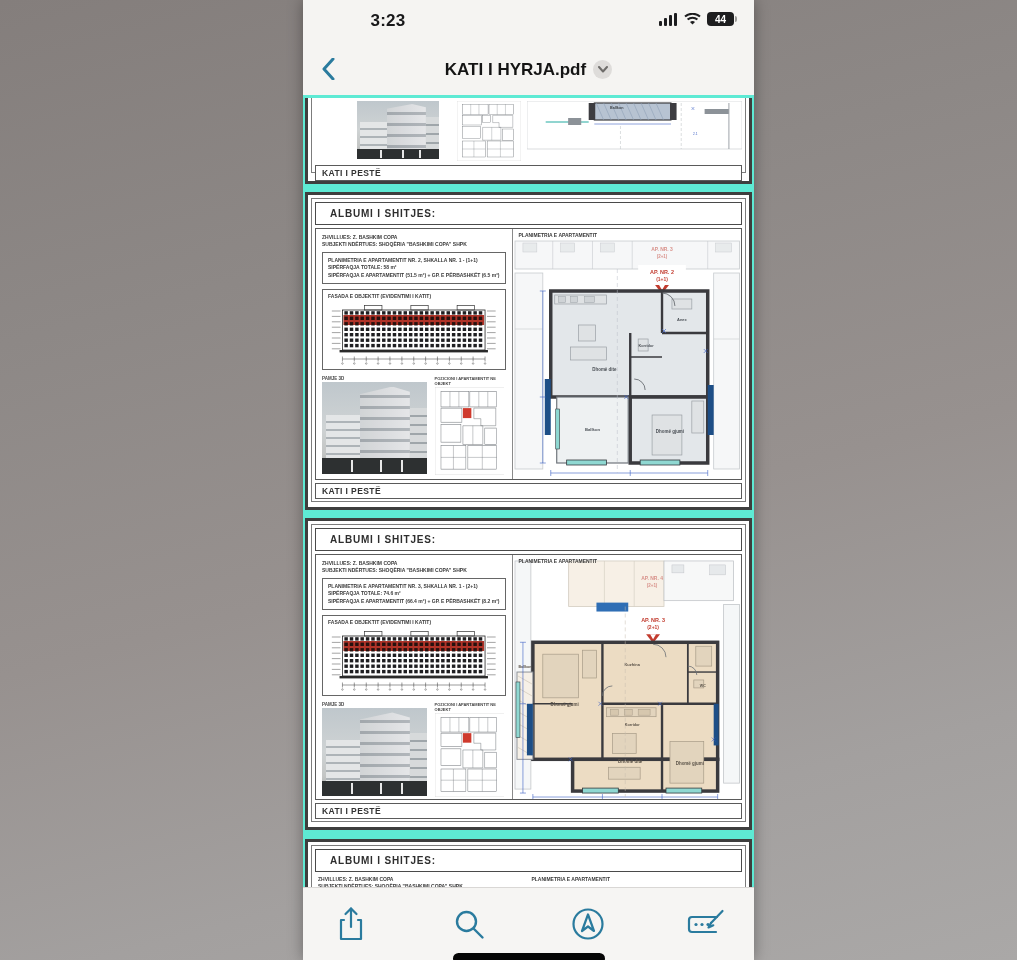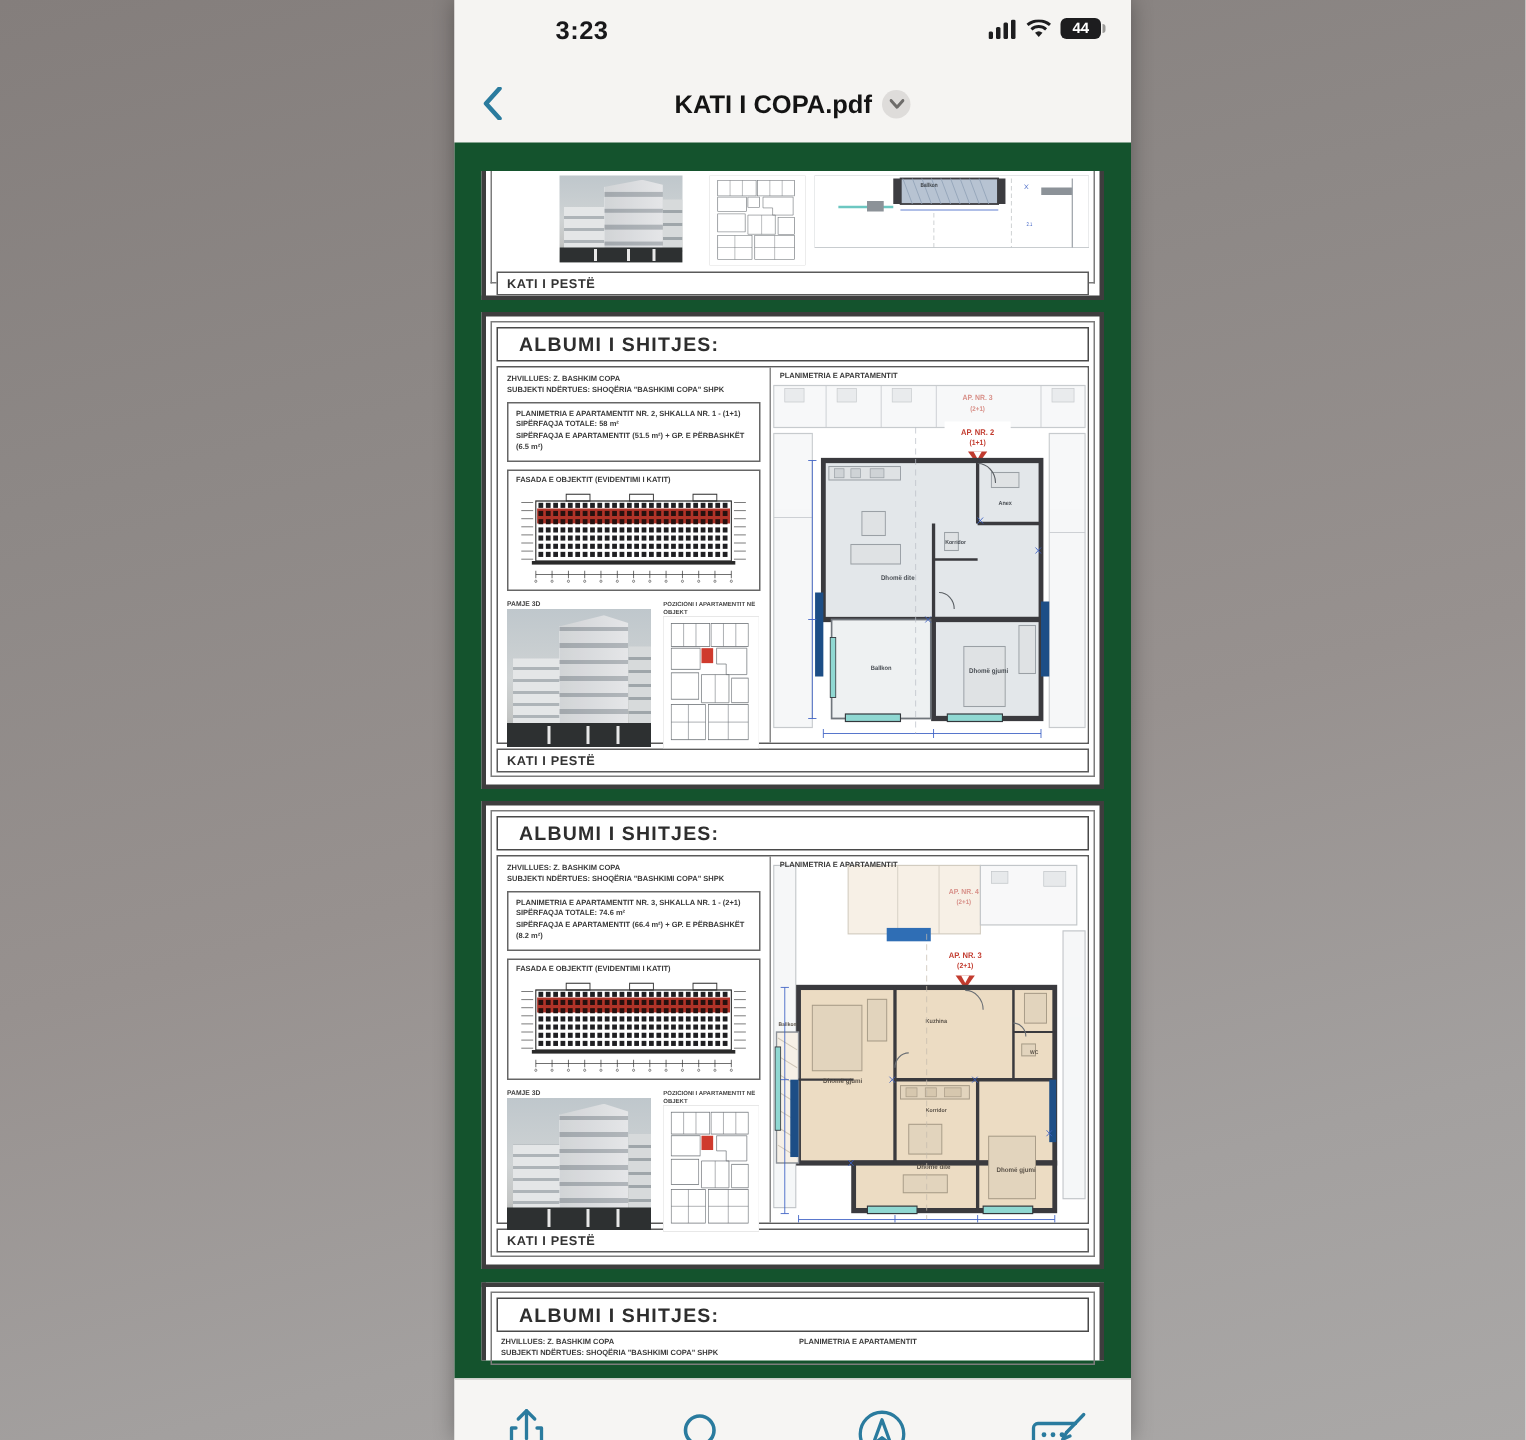--- a/index.html
+++ b/index.html
@@ -17,28 +17,28 @@
   .battery{position:relative;width:27px;height:14px;background:#1d1d1f;border-radius:4px;
            color:#fff;font-size:10px;font-weight:700;display:flex;align-items:center;justify-content:center;}
   .battery .nub{position:absolute;right:-3px;top:4px;width:2px;height:6px;background:#9b9a98;border-radius:0 2px 2px 0;}
   
   .nav-bar{position:relative;height:51px;background:#f5f4f2;display:flex;align-items:center;justify-content:center;}
   .back-btn{position:absolute;left:8px;top:7px;width:34px;height:36px;display:flex;align-items:center;justify-content:center;cursor:pointer;}
   .nav-title-wrap{display:flex;align-items:center;gap:7px;}
   .nav-title{font-size:17px;font-weight:700;color:#141414;}
   .title-chevron{width:19px;height:19px;border-radius:50%;background:#dedcda;display:flex;align-items:center;justify-content:center;}
   
-  .pdf-area{position:relative;height:792px;background:#14532d;overflow:hidden;padding:16px;}
+  .pdf-area{position:relative;height:792px;background:#5eead4;overflow:hidden;padding:0;}
   .page{position:relative;margin:0 2px;background:#ffffff;border:3px solid #3e3e3e;box-sizing:border-box;}
   .page-inner{margin:3px;border:1px solid #7c7c7c;padding:3px;box-sizing:border-box;height:calc(100% - 8px);}
   .page.partial-top{border-top:none;}
   .page.partial-bottom{border-bottom:none;}
   .page-gap{height:8px;}
   .albumi-header{border:1.5px solid #4a4a4a;height:23px;display:flex;align-items:center;padding-left:14px;
-                 font-size:13px;font-weight:700;color:#2e2e2e;letter-spacing:.8px;box-sizing:border-box;background:#fff;}
+                 font-size:10px;font-weight:700;color:#2e2e2e;letter-spacing:.8px;box-sizing:border-box;background:#fff;}
   .content-box{border:1px solid #5a5a5a;margin-top:3px;display:flex;box-sizing:border-box;background:#fff;}
   .col-left{width:46%;padding:5px 6px;box-sizing:border-box;}
   .col-right{width:54%;border-left:1px solid #8a8a8a;position:relative;box-sizing:border-box;}
   .dev-lines{font-size:5px;font-weight:700;color:#3a3a3a;line-height:1.35;}
   .info-box{border:1px solid #666;margin-top:4px;padding:4px 5px;font-size:5px;font-weight:700;color:#3a3a3a;line-height:1.5;}
   .facade-box{border:1px solid #666;margin-top:5px;padding:3px 5px 2px;}
   .facade-label{font-size:5px;font-weight:700;color:#3a3a3a;margin-bottom:4px;}
   .photo-row{display:flex;margin-top:6px;gap:8px;}
   .photo-wrap{width:57%;}
   .photo-caption{font-size:4.5px;font-weight:700;color:#444;margin-bottom:1px;}
@@ -106,21 +106,21 @@
 
     <div class="nav-bar">
       <div class="back-btn">
         <span>
           <svg width="13" height="22" viewBox="0 0 13 22">
             <polyline points="11,1 2,11 11,21" fill="none" stroke="#2a7b9e" stroke-width="3" stroke-linecap="round" stroke-linejoin="round"></polyline>
           </svg>
         </span>
       </div>
       <div class="nav-title-wrap">
-        <span class="nav-title">KATI I COPA.pdf</span>
+        <span class="nav-title">KATI I HYRJA.pdf</span>
         <span class="title-chevron">
           <svg width="10" height="7" viewBox="0 0 10 7">
             <polyline points="1,1 5,5.5 9,1" fill="none" stroke="#6e6c6a" stroke-width="2" stroke-linecap="round" stroke-linejoin="round"></polyline>
           </svg>
         </span>
       </div>
     </div>
 
     <div class="pdf-area">
 

